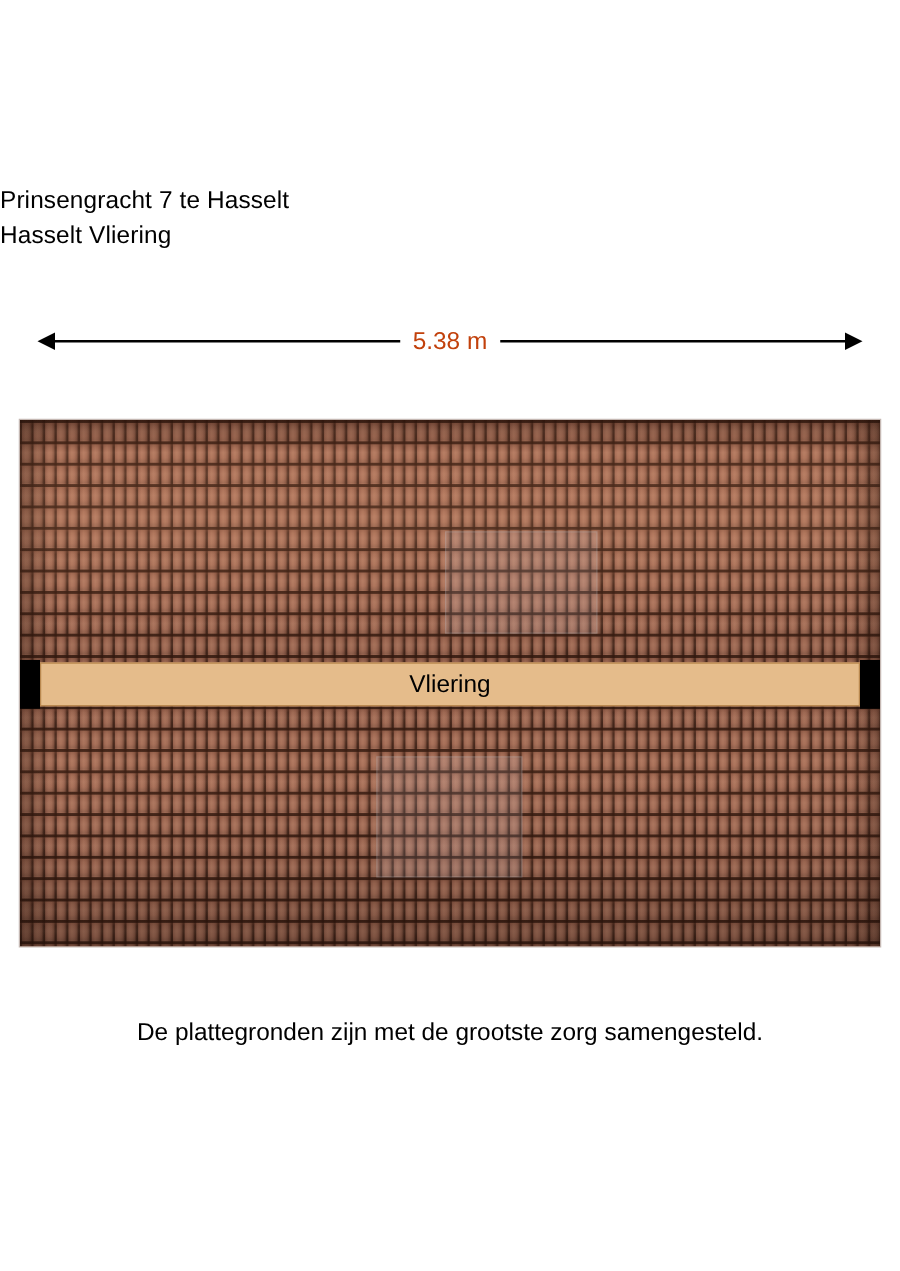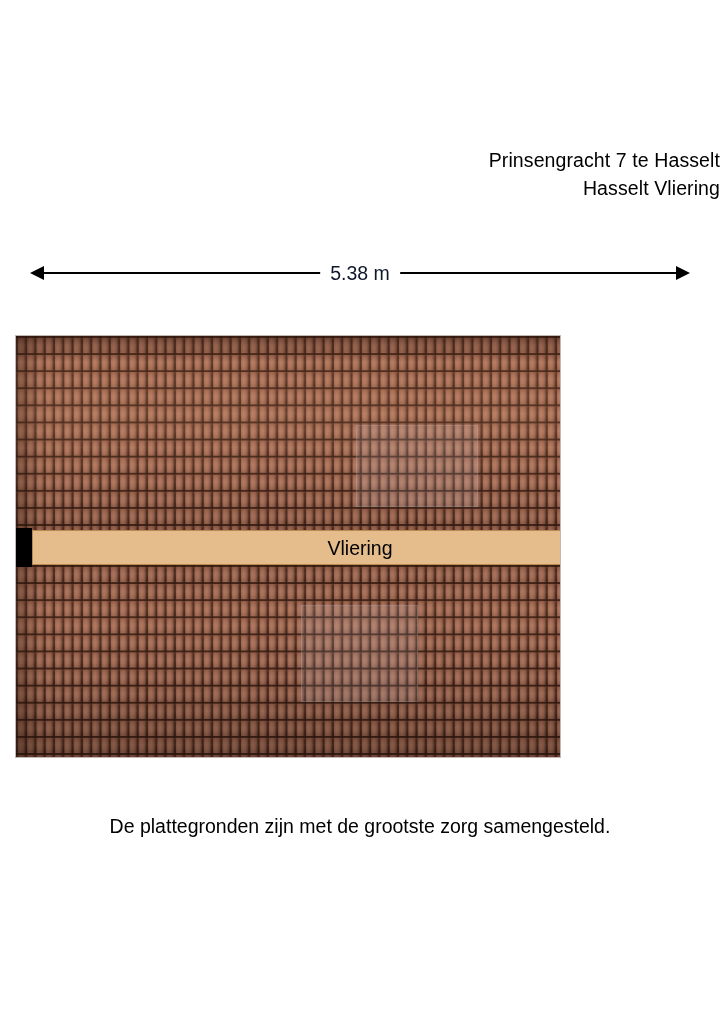--- a/index.html
+++ b/index.html
@@ -15,21 +15,21 @@
     color: #000000;
     overflow: hidden;
   }
 
   
   #title-block {
     position: absolute;
     left: 0;
     top: 146px;
     width: 720px;
-    text-align: right;
+    text-align: left;
     line-height: 28px;
   }
   #title-block .title-line {
     font-size: 19.5px;
     color: #000;
     letter-spacing: 0.1px;
   }
 
   
   #dimension-row {
@@ -65,30 +65,30 @@
   }
   #dimension-row .dim-label {
     position: absolute;
     left: 50%;
     top: 0;
     transform: translateX(-50%);
     background: #ffffff;
     padding: 0 10px;
     font-size: 19.5px;
     line-height: 34px;
-    color: #0f172a;
+    color: #c2410c;
     white-space: nowrap;
   }
 
   
   #floorplan {
     position: absolute;
     left: 16px;
     top: 336px;
-    width: 544px;
+    width: 688px;
     height: 421px;
     background: #8d5b49;
     overflow: hidden;
     box-shadow: 0 0 0 1px rgba(90,52,36,0.35);
   }
 
   
   .roof-half {
     position: absolute;
     left: 0;

